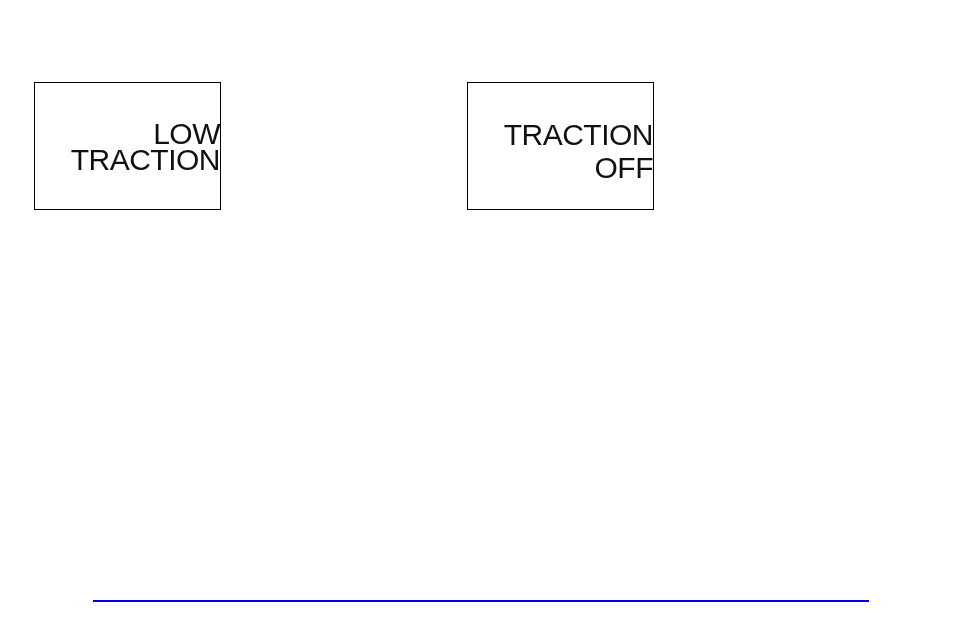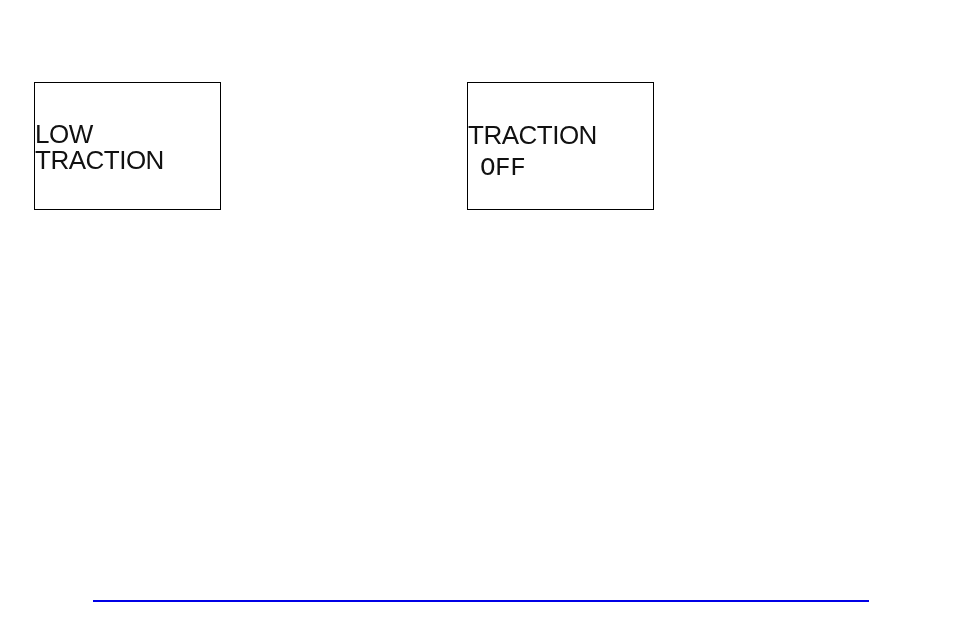--- a/index.html
+++ b/index.html
@@ -18,22 +18,22 @@
       position: absolute;
       box-sizing: border-box;
       border: 1.5px solid #000000;
       background: #ffffff;
       color: #111111;
     }
     .indicator-text {
       position: absolute;
       left: 0;
       right: 0;
-      text-align: left;
-      font-size: 26px;
+      text-align: right;
+      font-size: 30px;
       line-height: 26px;
       letter-spacing: -0.5px;
       white-space: pre;
     }
     #box-low-traction {
       left: 34px;
       top: 82px;
       width: 187px;
       height: 128px;
     }
@@ -45,21 +45,20 @@
       top: 82px;
       width: 187px;
       height: 128px;
     }
     #box-traction-off .line1 {
       top: 39px;
     }
     #box-traction-off .line2 {
       top: 72px;
       left: 12px;
-      font-family: Liberation Mono, monospace;
     }
     .footer-rule {
       position: absolute;
       left: 93px;
       top: 600px;
       width: 776px;
       height: 2px;
       background: #0000e6;
     }
   </style>

